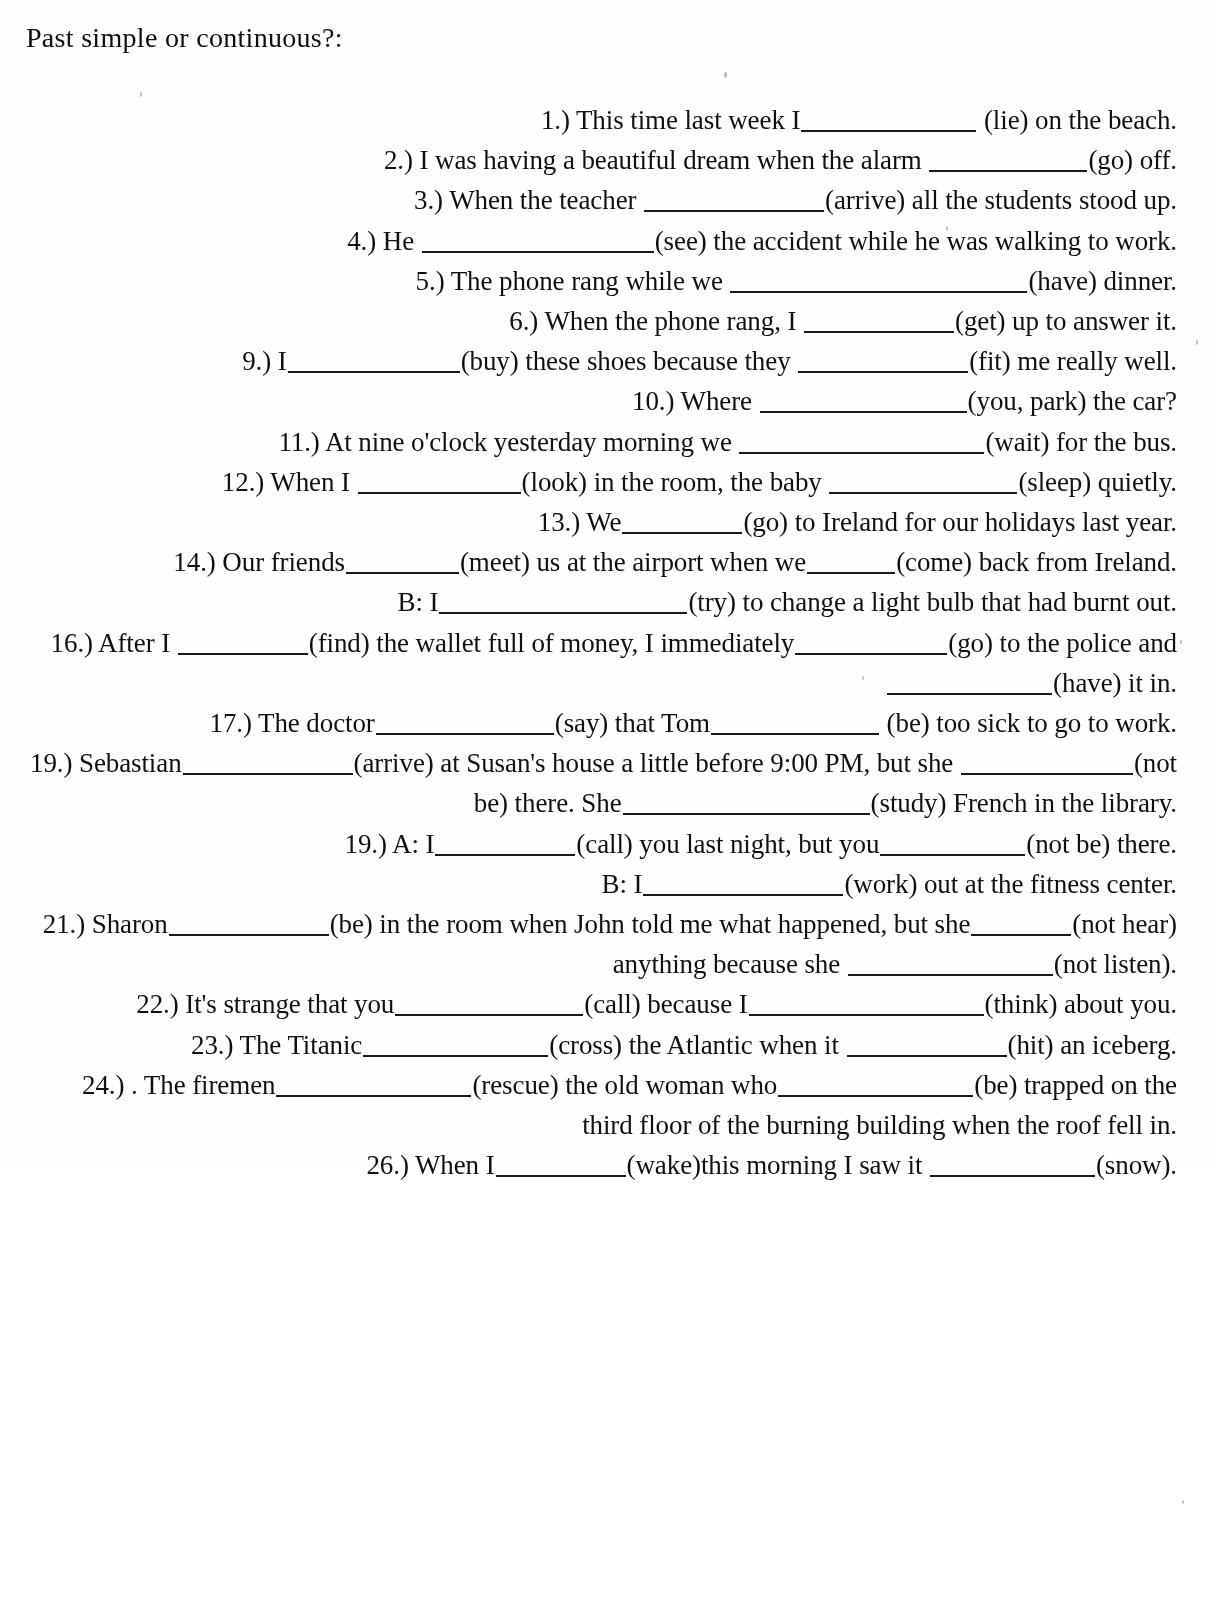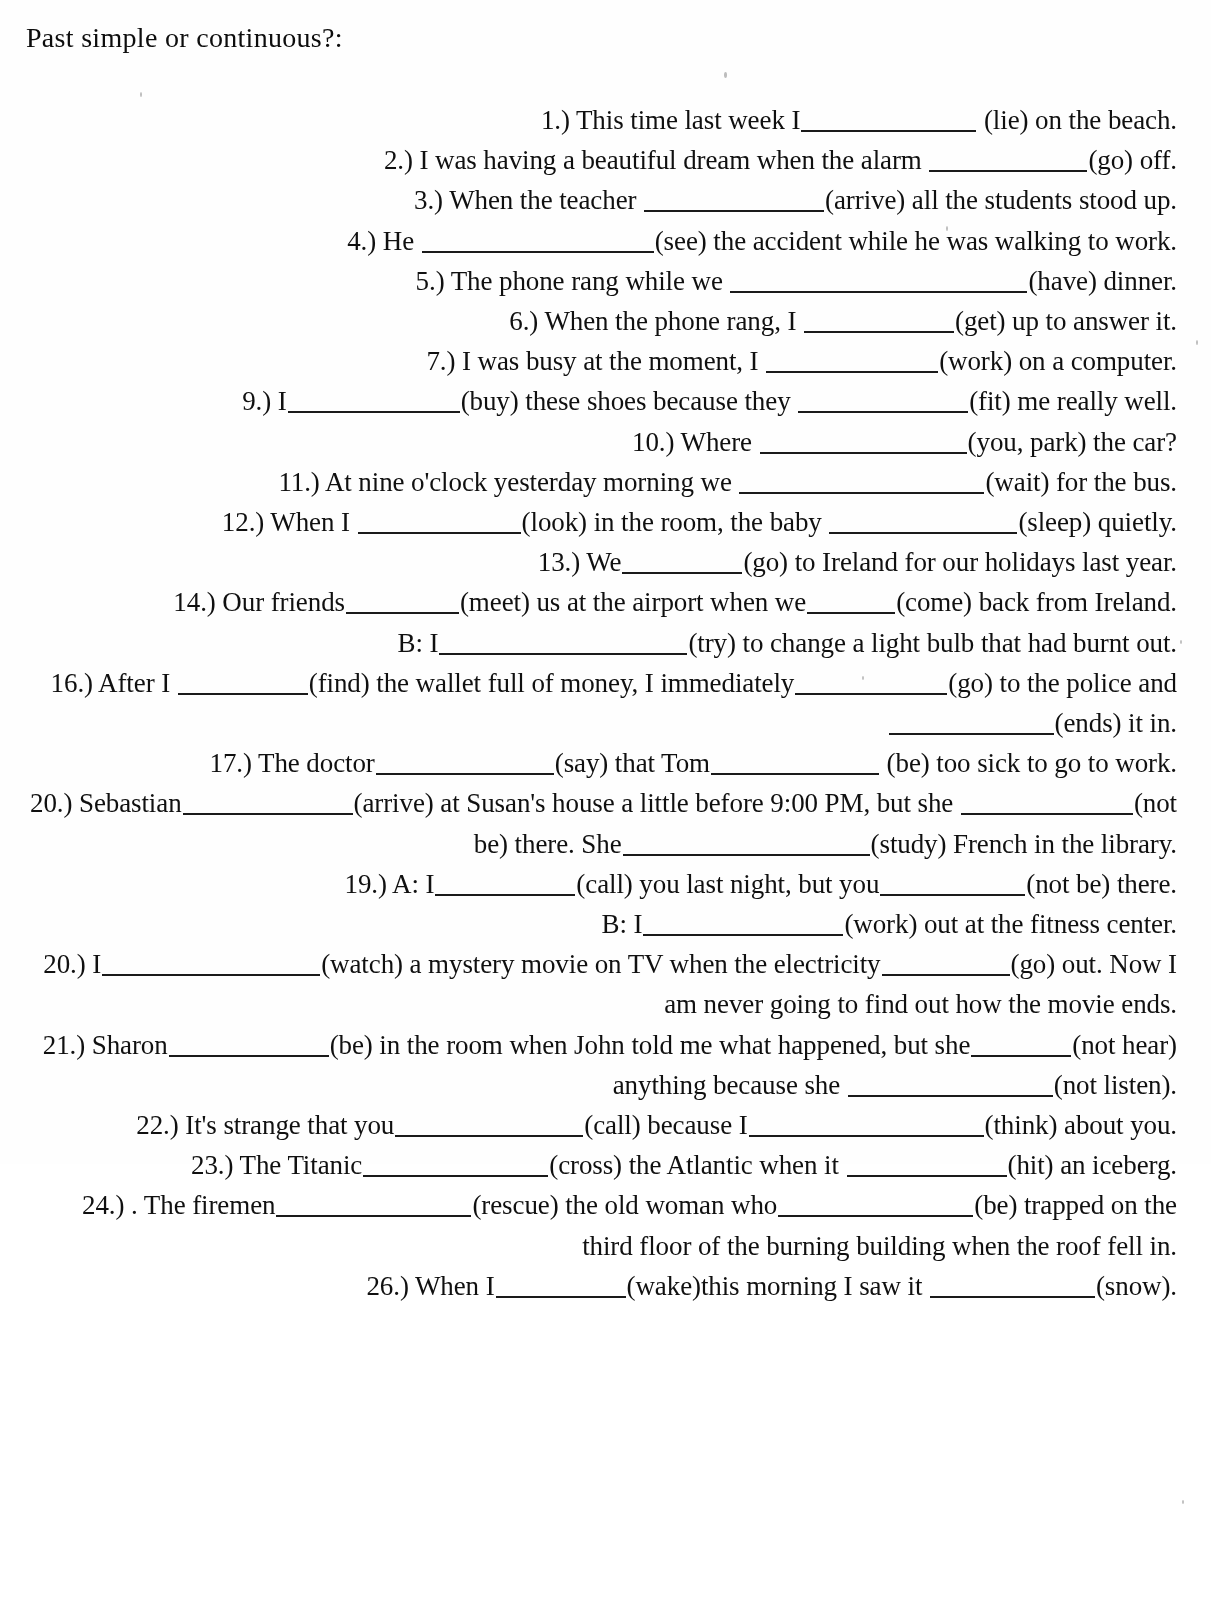--- a/index.html
+++ b/index.html
@@ -71,34 +71,32 @@
 <div id="sheet">
   <div class="page-inner">
     <h1 class="worksheet-title">Past simple or continuous?:</h1>
     <div class="items" id="items-root">
         <p class="item"><span class="seg">1.) This time last week I</span><span class="blank" style="width: 175px;"></span><span class="seg"> (lie) on the beach.</span></p>
         <p class="item"><span class="seg">2.) I was having a beautiful dream when the alarm </span><span class="blank" style="width: 158px;"></span><span class="seg">(go) off.</span></p>
         <p class="item"><span class="seg">3.) When the teacher </span><span class="blank" style="width: 180px;"></span><span class="seg">(arrive) all the students stood up.</span></p>
         <p class="item"><span class="seg">4.) He </span><span class="blank" style="width: 232px;"></span><span class="seg">(see) the accident while he was walking to work.</span></p>
         <p class="item"><span class="seg">5.) The phone rang while we </span><span class="blank" style="width: 297px;"></span><span class="seg">(have) dinner.</span></p>
         <p class="item"><span class="seg">6.) When the phone rang, I </span><span class="blank" style="width: 150px;"></span><span class="seg">(get) up to answer it.</span></p>
-        <p class="item"><span class="seg">7.) I was busy at the moment, I </span><span class="blank" style="width: 172px;"></span><span class="seg">(work) on a computer.</span></p>
         <p class="item"><span class="seg">9.) I</span><span class="blank" style="width: 172px;"></span><span class="seg">(buy) these shoes because they </span><span class="blank" style="width: 170px;"></span><span class="seg">(fit) me really well.</span></p>
         <p class="item"><span class="seg">10.) Where </span><span class="blank" style="width: 207px;"></span><span class="seg">(you, park) the car?</span></p>
         <p class="item"><span class="seg">11.) At nine o'clock yesterday morning we </span><span class="blank" style="width: 245px;"></span><span class="seg">(wait) for the bus.</span></p>
         <p class="item"><span class="seg">12.) When I </span><span class="blank" style="width: 163px;"></span><span class="seg">(look) in the room, the baby </span><span class="blank" style="width: 188px;"></span><span class="seg">(sleep) quietly.</span></p>
         <p class="item"><span class="seg">13.) We</span><span class="blank" style="width: 120px;"></span><span class="seg">(go) to Ireland for our holidays last year.</span></p>
         <p class="item"><span class="seg">14.) Our friends</span><span class="blank" style="width: 113px;"></span><span class="seg">(meet) us at the airport when we</span><span class="blank" style="width: 88px;"></span><span class="seg">(come) back from Ireland.</span></p>
         <p class="item"><span class="seg">      B: I</span><span class="blank" style="width: 248px;"></span><span class="seg">(try) to change a light bulb that had burnt out.</span></p>
-        <p class="item"><span class="seg">16.) After I </span><span class="blank" style="width: 130px;"></span><span class="seg">(find) the wallet full of money, I immediately</span><span class="blank" style="width: 152px;"></span><span class="seg">(go) to the police and </span><span class="blank" style="width: 165px;"></span><span class="seg">(ends) it in.</span></p>
+        <p class="item"><span class="seg">16.) After I </span><span class="blank" style="width: 130px;"></span><span class="seg">(find) the wallet full of money, I immediately</span><span class="blank" style="width: 152px;"></span><span class="seg">(go) to the police and </span><span class="blank" style="width: 165px;"></span><span class="seg">(have) it in.</span></p>
         <p class="item"><span class="seg">17.) The doctor</span><span class="blank" style="width: 178px;"></span><span class="seg">(say) that Tom</span><span class="blank" style="width: 168px;"></span><span class="seg"> (be) too sick to go to work.</span></p>
-        <p class="item"><span class="seg">20.) Sebastian</span><span class="blank" style="width: 170px;"></span><span class="seg">(arrive) at Susan's house a little before 9:00 PM, but she </span><span class="blank" style="width: 172px;"></span><span class="seg">(not be) there. She</span><span class="blank" style="width: 247px;"></span><span class="seg">(study) French in the library.</span></p>
+        <p class="item"><span class="seg">19.) Sebastian</span><span class="blank" style="width: 170px;"></span><span class="seg">(arrive) at Susan's house a little before 9:00 PM, but she </span><span class="blank" style="width: 172px;"></span><span class="seg">(not be) there. She</span><span class="blank" style="width: 247px;"></span><span class="seg">(study) French in the library.</span></p>
         <p class="item"><span class="seg">19.) A: I</span><span class="blank" style="width: 140px;"></span><span class="seg">(call) you last night, but you</span><span class="blank" style="width: 145px;"></span><span class="seg">(not be) there.</span></p>
         <p class="item"><span class="seg">      B: I</span><span class="blank" style="width: 200px;"></span><span class="seg">(work) out at the fitness center.</span></p>
-        <p class="item"><span class="seg">20.) I</span><span class="blank" style="width: 218px;"></span><span class="seg">(watch) a mystery movie on TV when the electricity</span><span class="blank" style="width: 128px;"></span><span class="seg">(go) out. Now I am never going to find out how the movie ends.</span></p>
         <p class="item"><span class="seg">21.) Sharon</span><span class="blank" style="width: 160px;"></span><span class="seg">(be) in the room when John told me what happened, but she</span><span class="blank" style="width: 100px;"></span><span class="seg">(not hear) anything because she </span><span class="blank" style="width: 205px;"></span><span class="seg">(not listen).</span></p>
         <p class="item"><span class="seg">22.) It's strange that you</span><span class="blank" style="width: 188px;"></span><span class="seg">(call) because I</span><span class="blank" style="width: 235px;"></span><span class="seg">(think) about you.</span></p>
         <p class="item"><span class="seg">23.) The Titanic</span><span class="blank" style="width: 185px;"></span><span class="seg">(cross) the Atlantic when it </span><span class="blank" style="width: 160px;"></span><span class="seg">(hit) an iceberg.</span></p>
         <p class="item"><span class="seg">24.) . The firemen</span><span class="blank" style="width: 195px;"></span><span class="seg">(rescue) the old woman who</span><span class="blank" style="width: 195px;"></span><span class="seg">(be) trapped on the third floor of the burning building when the roof fell in.</span></p>
         <p class="item"><span class="seg">26.) When I</span><span class="blank" style="width: 130px;"></span><span class="seg">(wake)this morning I saw it </span><span class="blank" style="width: 165px;"></span><span class="seg">(snow).</span></p>
       </div>
   </div>
 
   <span class="speckle" style="left:724px; top:72px; width:3px; height:6px;"></span>
   <span class="speckle" style="left:140px; top:92px; width:2px; height:5px;"></span>

